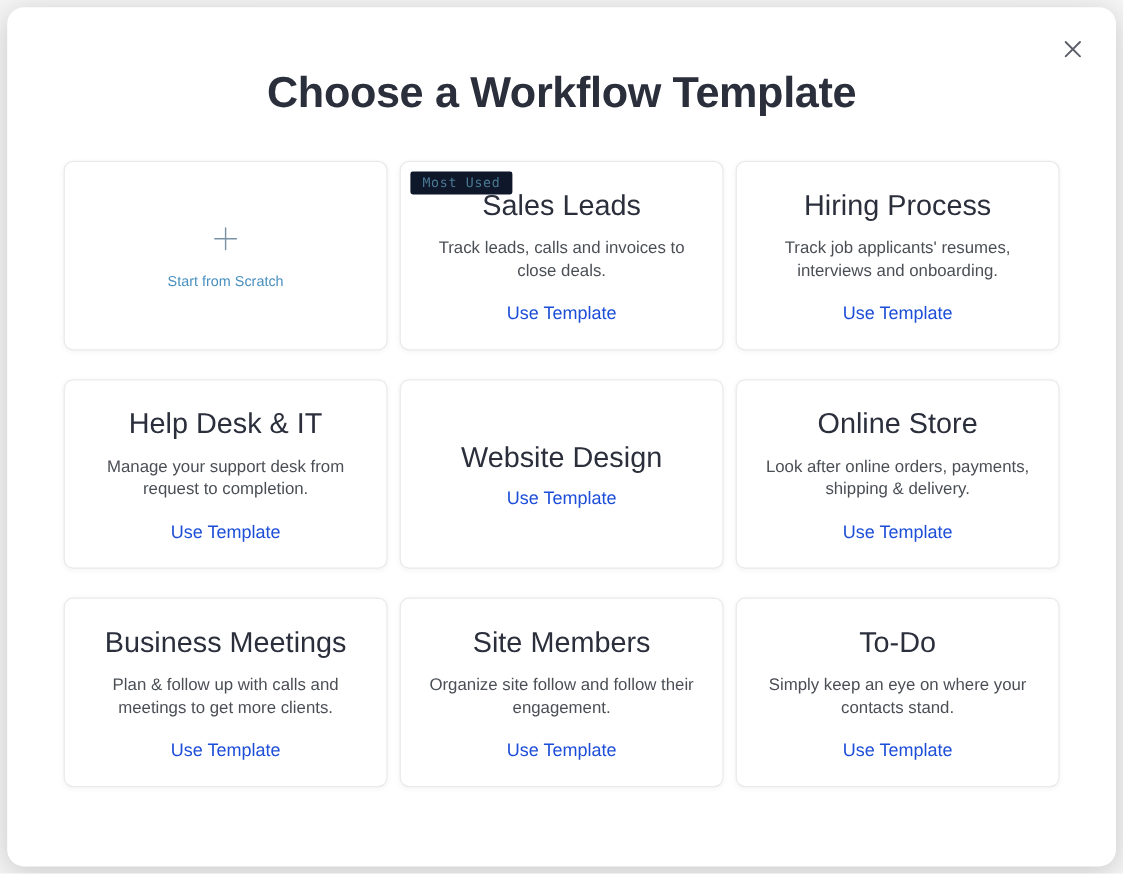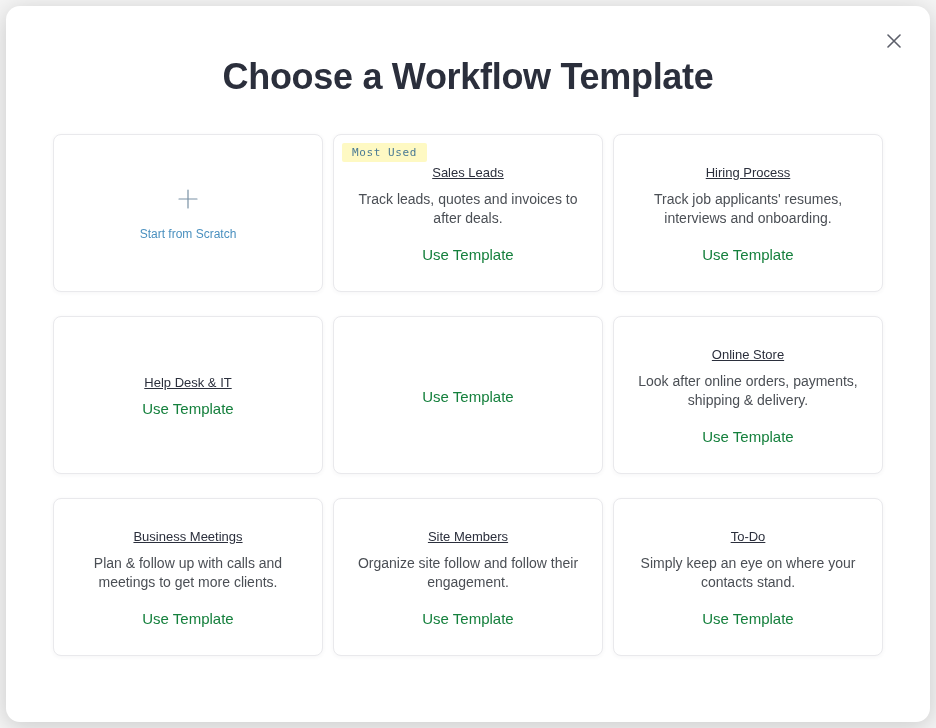--- a/index.html
+++ b/index.html
@@ -72,49 +72,48 @@
     }
     .plus-icon svg { width: 24px; height: 24px; stroke: currentColor; }
     .scratch-label {
       font-size: 12px;
       font-weight: 400;
       color: #4a90bf;
     }
     .badge {
       position: absolute;
       top: 8px; left: 8px;
-      background: #fef9c3;
+      background: #0f172a;
       color: #4a7a94;
       font-size: 11px;
       letter-spacing: 0.6px;
       font-weight: 500;
       padding: 3px 10px 3px 10px;
       border-radius: 2px;
       font-family: ui-monospace, "SFMono-Regular", "Menlo", "Consolas", monospace;
     }
     .card-title {
-      font-size: 13px;
+      font-size: 24px;
       font-weight: 400;
       color: #2b2f3c;
       margin-bottom: 10px;
       line-height: 1.2;
-      text-decoration: underline;
     }
     .card-desc {
       font-size: 14px;
       font-weight: 300;
       color: #4b4f55;
       line-height: 1.35;
       margin-bottom: 18px;
       max-width: 230px;
     }
     .use-btn {
       border: none;
       background: none;
-      color: #15803d;
+      color: #1d4ed8;
       font-size: 15px;
       font-weight: 400;
       cursor: pointer;
       padding: 0;
       font-family: inherit;
     }
   </style>
 </head>
 <body>
 
@@ -137,36 +136,38 @@
         <svg viewBox="0 0 24 24" fill="none">
             <path d="M12 3 V21 M3 12 H21" stroke-width="1.2" stroke-linecap="round"></path>
           </svg>
       </span>
       <span class="scratch-label">Start from Scratch</span>
     </div>
 
     <div class="card">
       <span class="badge">Most Used</span>
       <div class="card-title">Sales Leads</div>
-      <div class="card-desc">Track leads, quotes and invoices to after deals.</div>
+      <div class="card-desc">Track leads, calls and invoices to close deals.</div>
       <button class="use-btn">Use Template</button>
     </div>
 
     <div class="card">
       <div class="card-title">Hiring Process</div>
       <div class="card-desc">Track job applicants' resumes, interviews and onboarding.</div>
       <button class="use-btn">Use Template</button>
     </div>
 
     <div class="card">
       <div class="card-title">Help Desk &amp; IT</div>
+      <div class="card-desc">Manage your support desk from request to completion.</div>
       <button class="use-btn">Use Template</button>
     </div>
 
     <div class="card">
+      <div class="card-title">Website Design</div>
       <button class="use-btn">Use Template</button>
     </div>
 
     <div class="card">
       <div class="card-title">Online Store</div>
       <div class="card-desc">Look after online orders, payments, shipping &amp; delivery.</div>
       <button class="use-btn">Use Template</button>
     </div>
 
     <div class="card">

